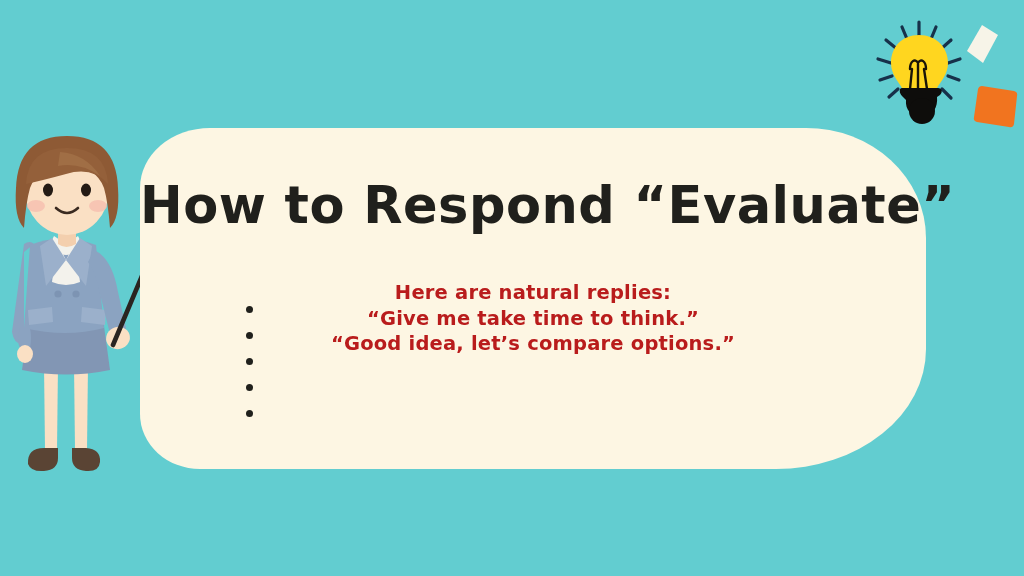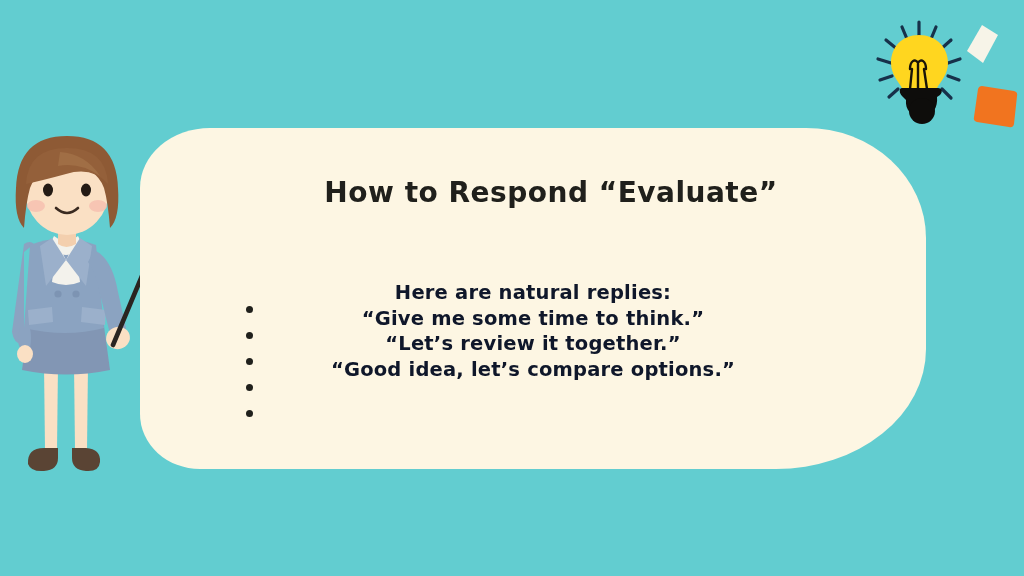--- a/index.html
+++ b/index.html
@@ -29,40 +29,40 @@
     top: 128px;
     width: 786px;
     height: 341px;
     background: #fdf6e3;
     border-radius: 70px 120px 150px 60px / 60px 110px 120px 55px;
   }
 
   
   #title {
     position: absolute;
-    left: 18px;
+    left: 0;
     top: 48px;
     width: 100%;
     text-align: center;
     font-family: "DejaVu Sans", sans-serif;
-    font-size: 28px;
+    font-size: 51px;
     font-weight: 600;
     letter-spacing: 0.5px;
     color: #20201c;
     white-space: nowrap;
   }
 
   
   #body-block {
     position: absolute;
     left: 0;
     top: 152px;
     width: 100%;
     text-align: center;
-    color: #0f172a;
+    color: #b91c1c;
     font-size: 19.5px;
     font-weight: 600;
     line-height: 25.6px;
     letter-spacing: 0.2px;
   }
   .body-line {
     white-space: nowrap;
   }
 
   
@@ -212,20 +212,19 @@
     <div id="bullets">
       <div class="bullet-dot"></div>
       <div class="bullet-dot"></div>
       <div class="bullet-dot"></div>
       <div class="bullet-dot"></div>
       <div class="bullet-dot"></div>
     </div>
 
     <div id="body-block">
       <div class="body-line">Here are natural replies:</div>
-      <div class="body-line">“Give me some time to think.”</div>
-      <div class="body-line">“Let’s review it together.”</div>
+      <div class="body-line">“Give me take time to think.”</div>
       <div class="body-line">“Good idea, let’s compare options.”</div>
     </div>
 
   </div>
 
 </div>
 
 </body></html>

